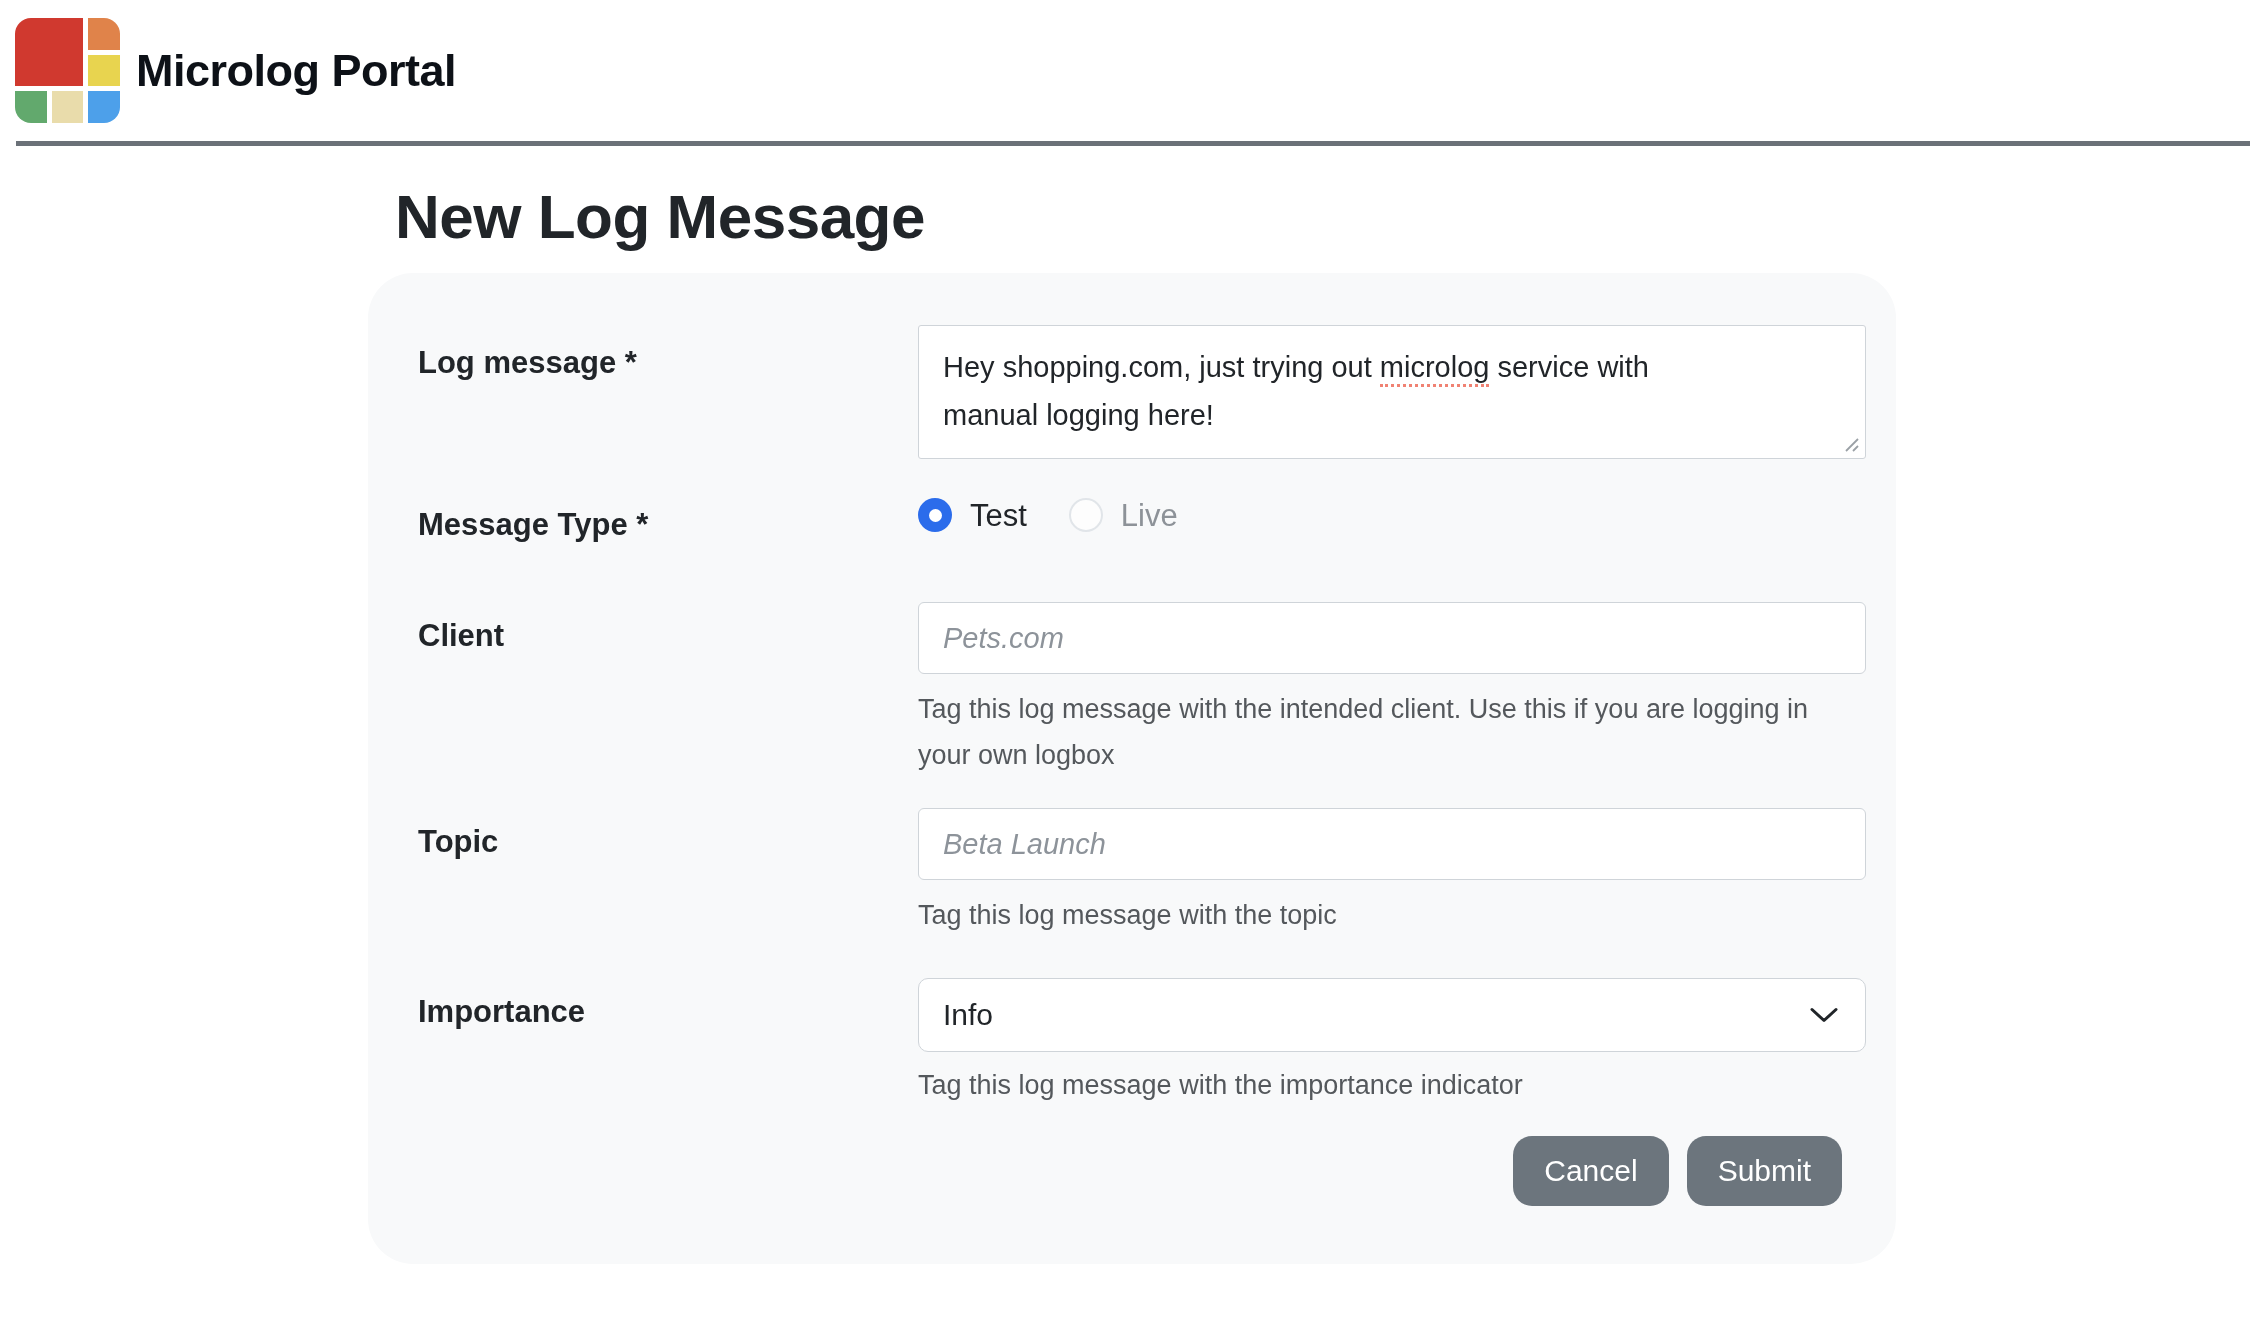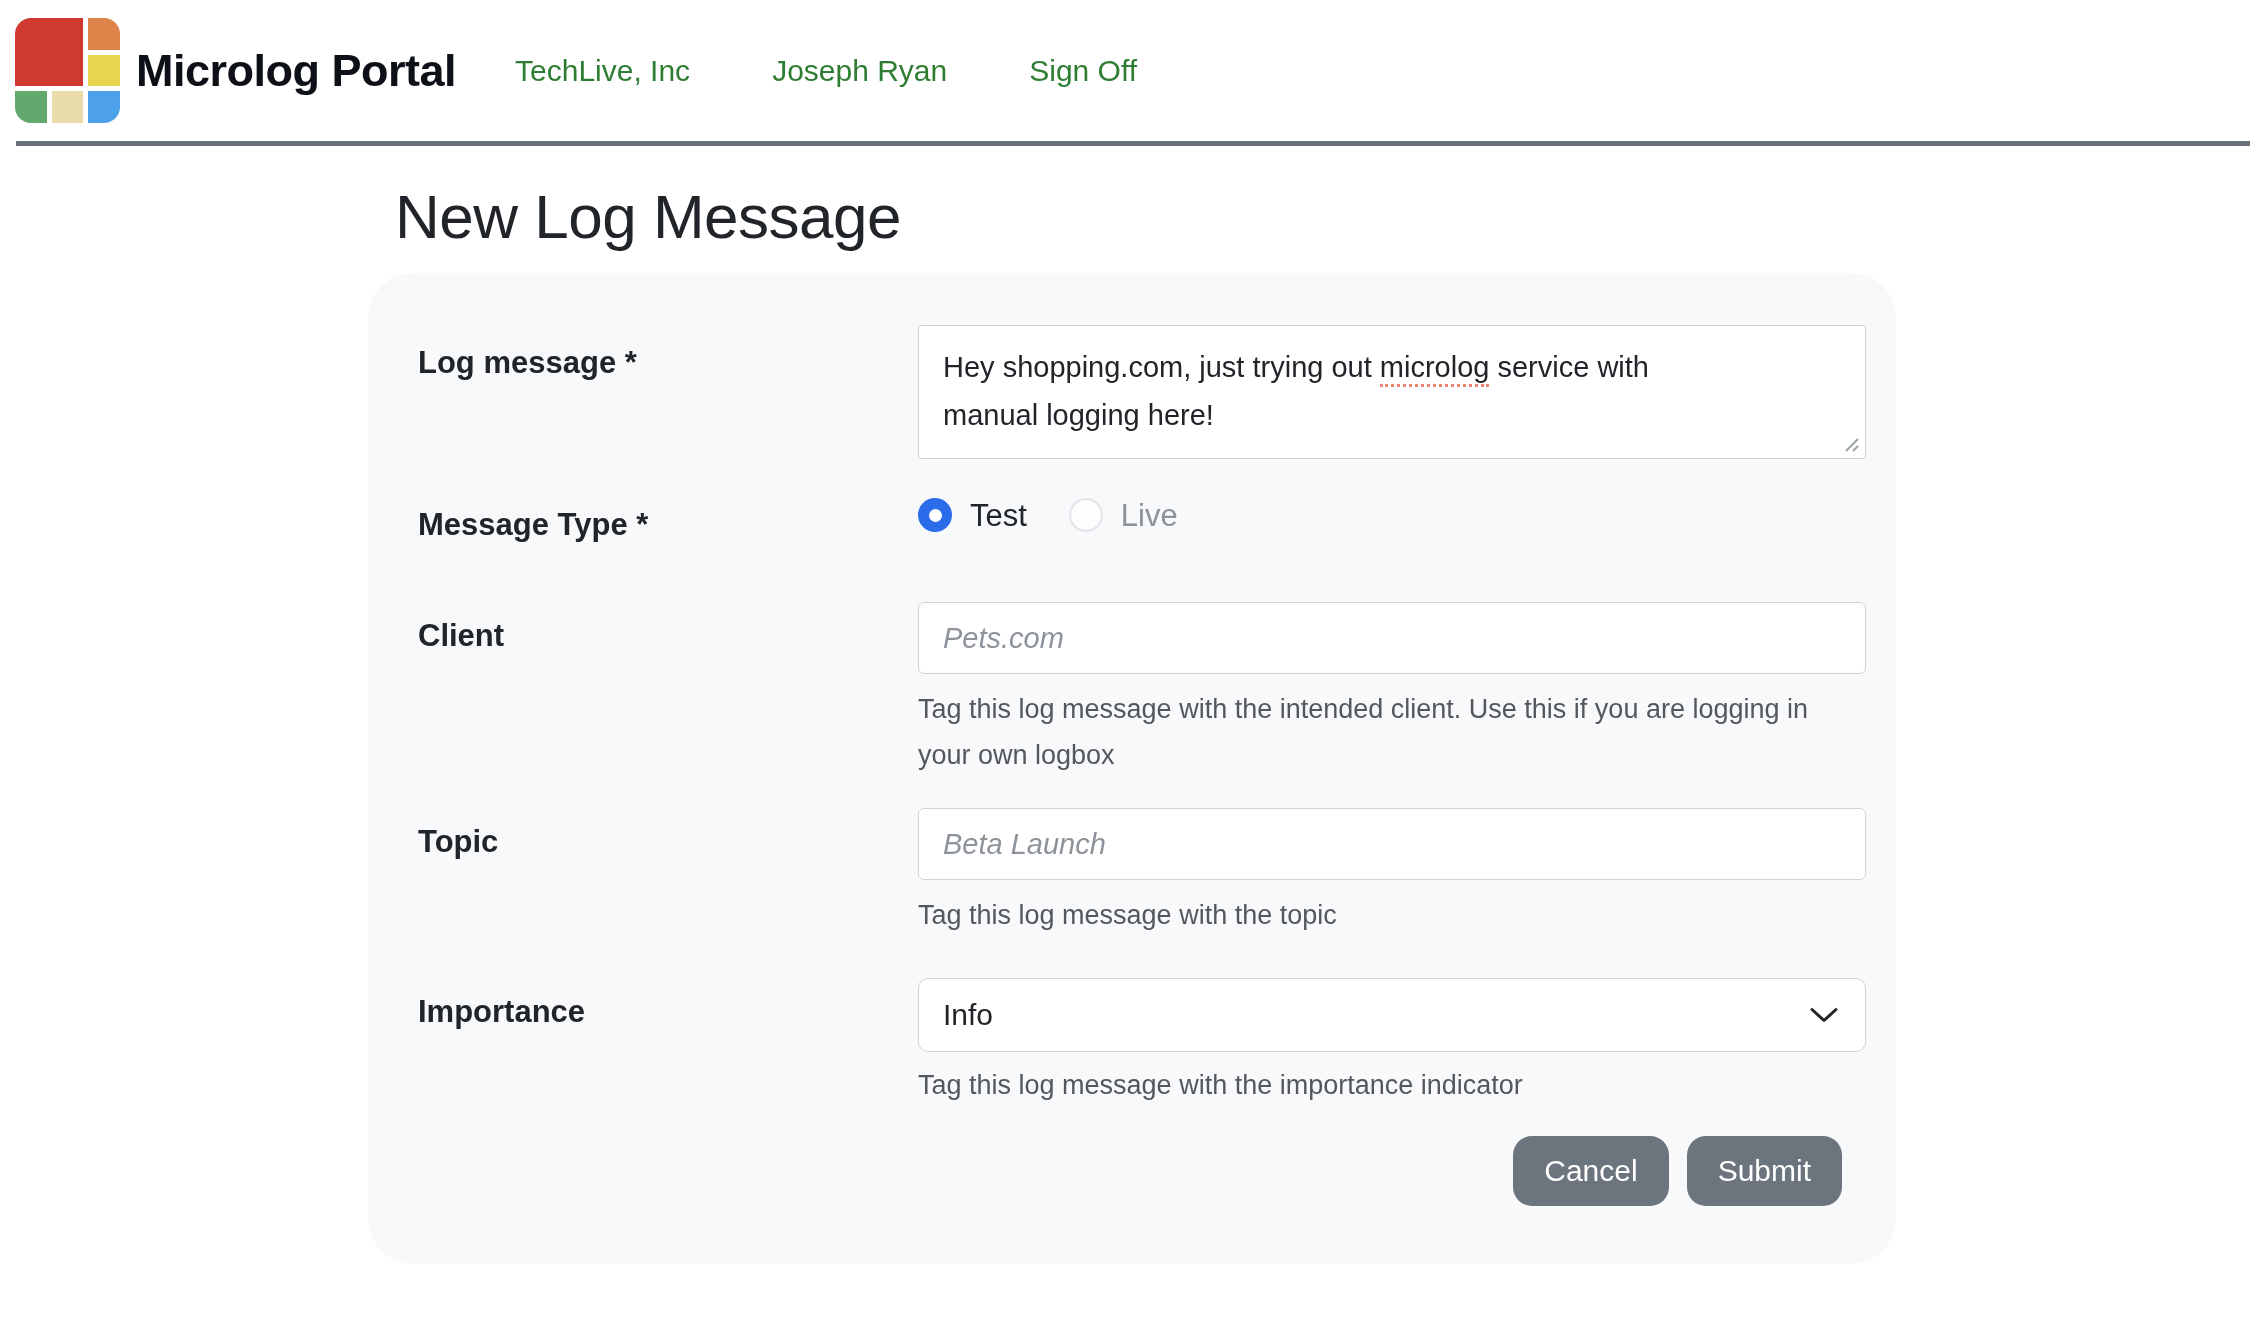--- a/index.html
+++ b/index.html
@@ -62,21 +62,21 @@
   .divider {
     height: 5px;
     background: #6b7178;
     margin: 0 16px;
   }
 
   
   .page-title {
     margin: 35px 0 8px 395px;
     font-size: 62px;
-    font-weight: 400;
+    font-weight: 700;
     color: #212529;
     letter-spacing: -0.5px;
   }
 
   .card {
     margin: 21px 0 0 368px;
     width: 1528px;
     background: #f8f9fa;
     border-radius: 45px;
     padding: 52px 30px 58px 50px;
@@ -230,25 +230,20 @@
     <div class="logo">
       <div class="logo-cell cell-red"></div>
       <div class="logo-cell cell-orange"></div>
       <div class="logo-cell cell-yellow"></div>
       <div class="logo-cell cell-green"></div>
       <div class="logo-cell cell-tan"></div>
       <div class="logo-cell cell-blue"></div>
     </div>
     <div class="brand-title">Microlog Portal</div>
   </div>
-  <nav class="nav">
-    <a>TechLive, Inc</a>
-    <a>Joseph Ryan</a>
-    <a>Sign Off</a>
-  </nav>
 </header>
 
 <div class="divider"></div>
 
 <main>
   <h1 class="page-title">New Log Message</h1>
 
   <section class="card">
 
     <div class="row row-log">

